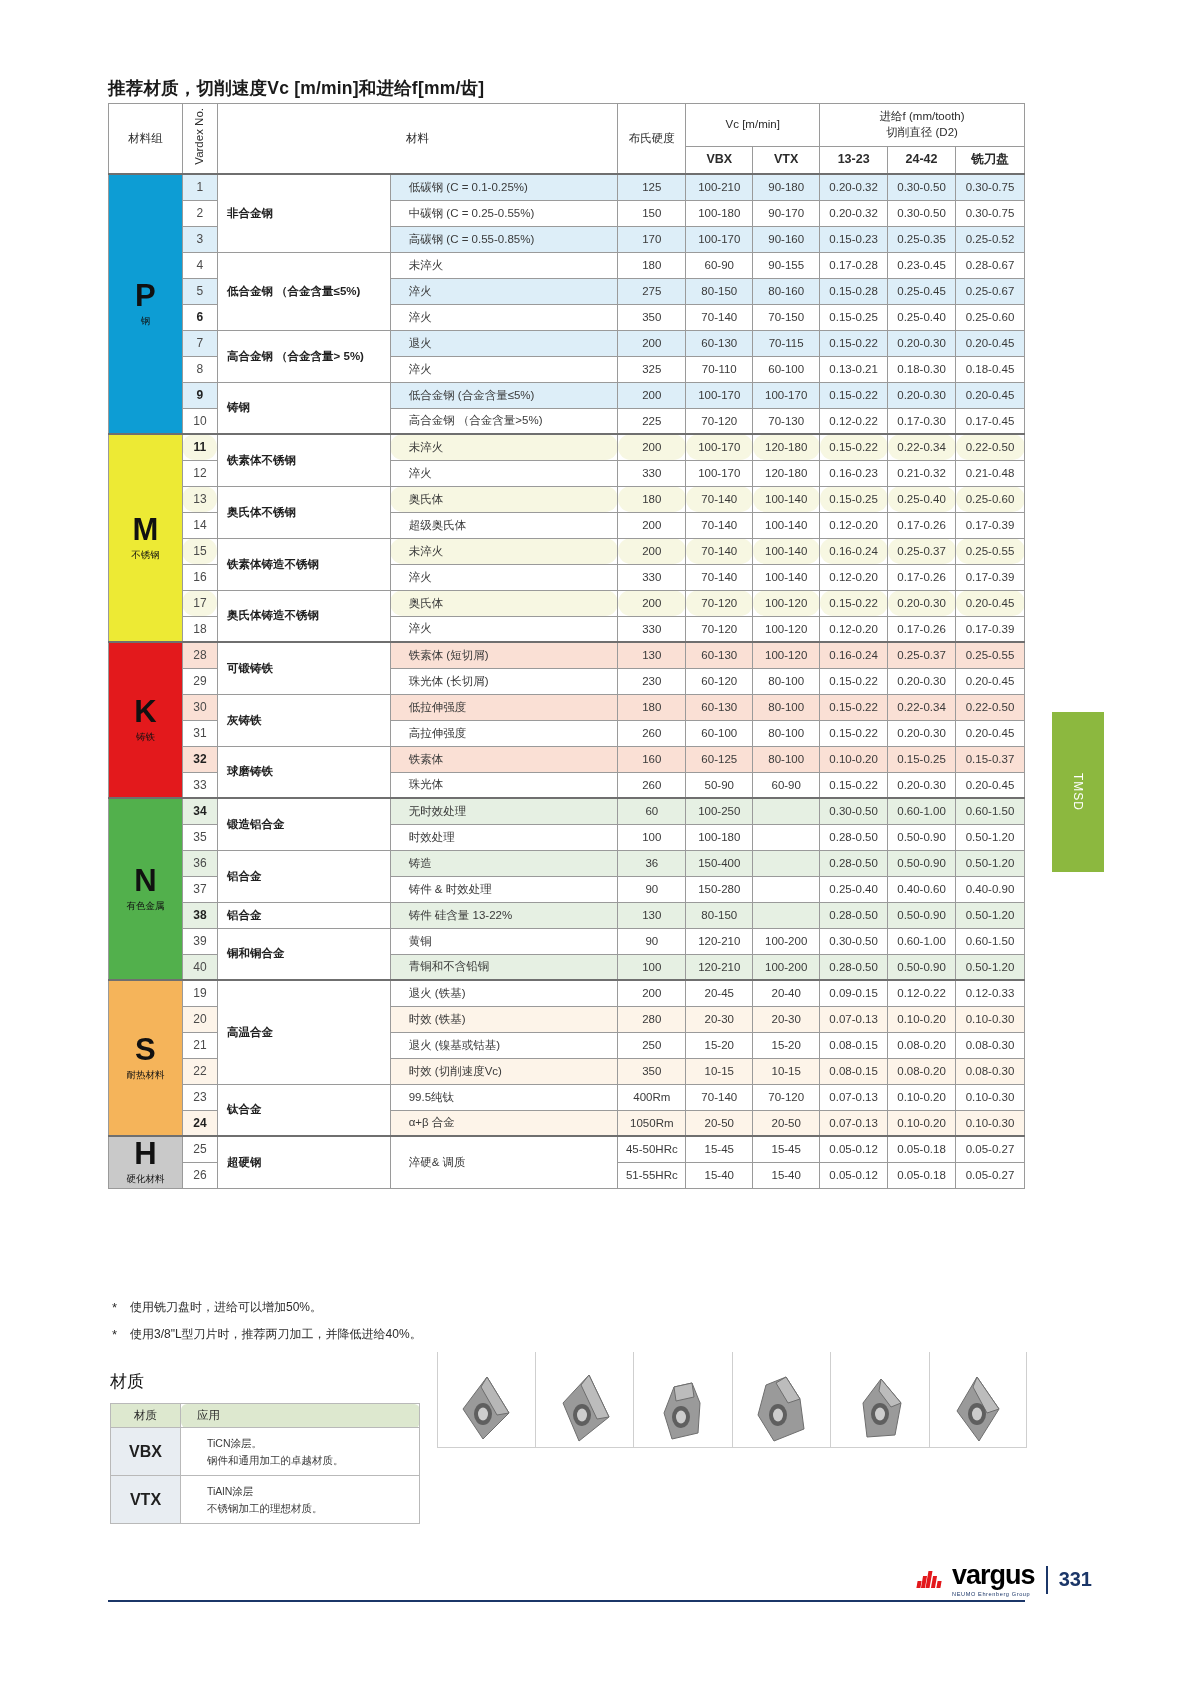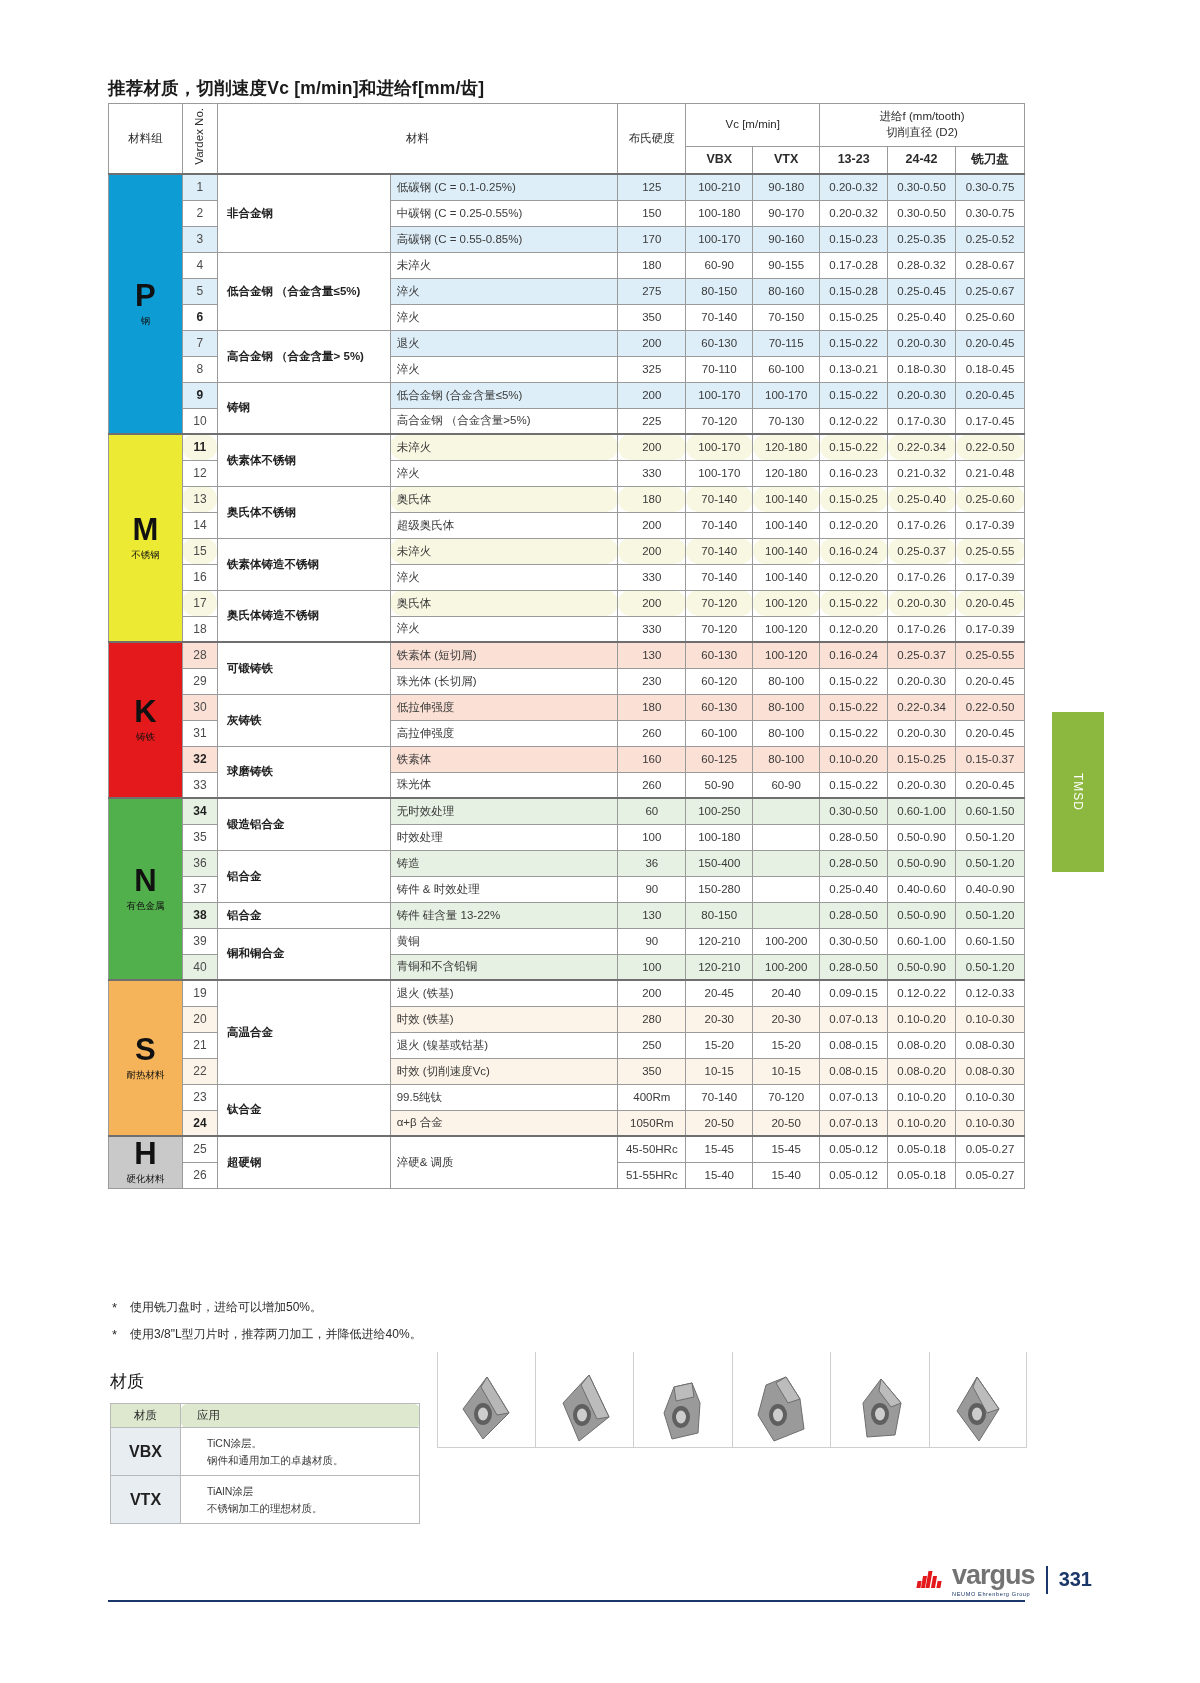--- a/index.html
+++ b/index.html
@@ -58,21 +58,21 @@
   .c-vtx   { width: 67px; }
   .c-f1    { width: 68px; }
   .c-f2    { width: 68px; }
   .c-f3    { width: 69px; }
 
   
   .maintable tbody td { height: 26px; }
   td.num   { text-align: center; font-size: 12px; color:#4a4a4a; }
   td.num.bold { font-weight: bold; color:#1f1f1f; }
   td.fam   { padding-left: 9px; font-size: 11.5px; font-weight: bold; color:#1f1f1f; }
-  td.mat   { padding-left: 6px; font-size: 11.5px; color:#3a3a3a; }
+  td.mat   { padding-left: 18px; font-size: 11.5px; color:#3a3a3a; }
   td.val   { text-align: center; font-size: 11.5px; color:#3a3a3a; }
 
   
   td.grp {
     text-align: center; vertical-align: middle; padding: 0;
   }
   .grp-letter { font-size: 31px; font-weight: bold; color:#111; line-height: 1; }
   .grp-sub { font-size: 9.5px; color:#111; margin-top: 4px; }
 
   
@@ -151,21 +151,21 @@
   
   .footer-rule {
     position:absolute; left:108px; top:1600px; width:917px;
     border-bottom: 2px solid #1b3668;
   }
   .brand { position:absolute; right: 108px; top: 1562px;
            display:flex; align-items:center; gap: 11px; }
   .brand-mark { display:flex; align-items:flex-end; gap:1px; height:17px; }
   .brand-mark i { display:block; width:4px; background:#e3191c;
                   transform: skewX(-10deg); }
-  .brand-name { font-size: 27px; font-weight: bold; color:#737373;
+  .brand-name { font-size: 27px; font-weight: bold; color:#000000;
                 letter-spacing:-1px; line-height:1; }
   .brand-sub { font-size: 5.6px; color:#1b3668; letter-spacing:.6px; margin-top:2px; }
   .brand-bar { width:2px; height:28px; background:#1b3668; }
   .pagenum { font-size: 20px; font-weight:bold; color:#1b3668; }
 </style>
 </head>
 <body>
 
 <div class="page">
 
@@ -243,21 +243,21 @@
           <td class="val tint">0.25-0.52</td>
         </tr>
         <tr class="t-P">
           <td class="num">4</td>
           <td class="fam" rowspan="3">低合金钢 （合金含量≤5%)</td>
           <td class="mat">未淬火</td>
           <td class="val">180</td>
           <td class="val">60-90</td>
           <td class="val">90-155</td>
           <td class="val">0.17-0.28</td>
-          <td class="val">0.28-0.32</td>
+          <td class="val">0.23-0.45</td>
           <td class="val">0.28-0.67</td>
         </tr>
         <tr class="t-P">
           <td class="num tint">5</td>
           <td class="mat tint">淬火</td>
           <td class="val tint">275</td>
           <td class="val tint">80-150</td>
           <td class="val tint">80-160</td>
           <td class="val tint">0.15-0.28</td>
           <td class="val tint">0.25-0.45</td>

